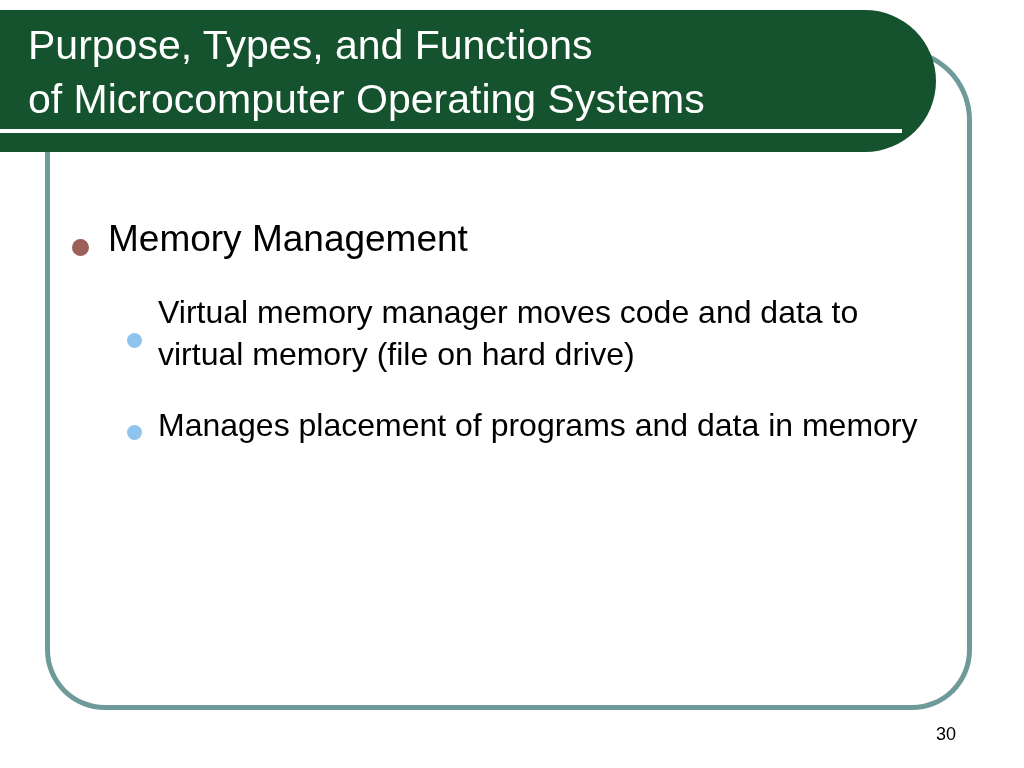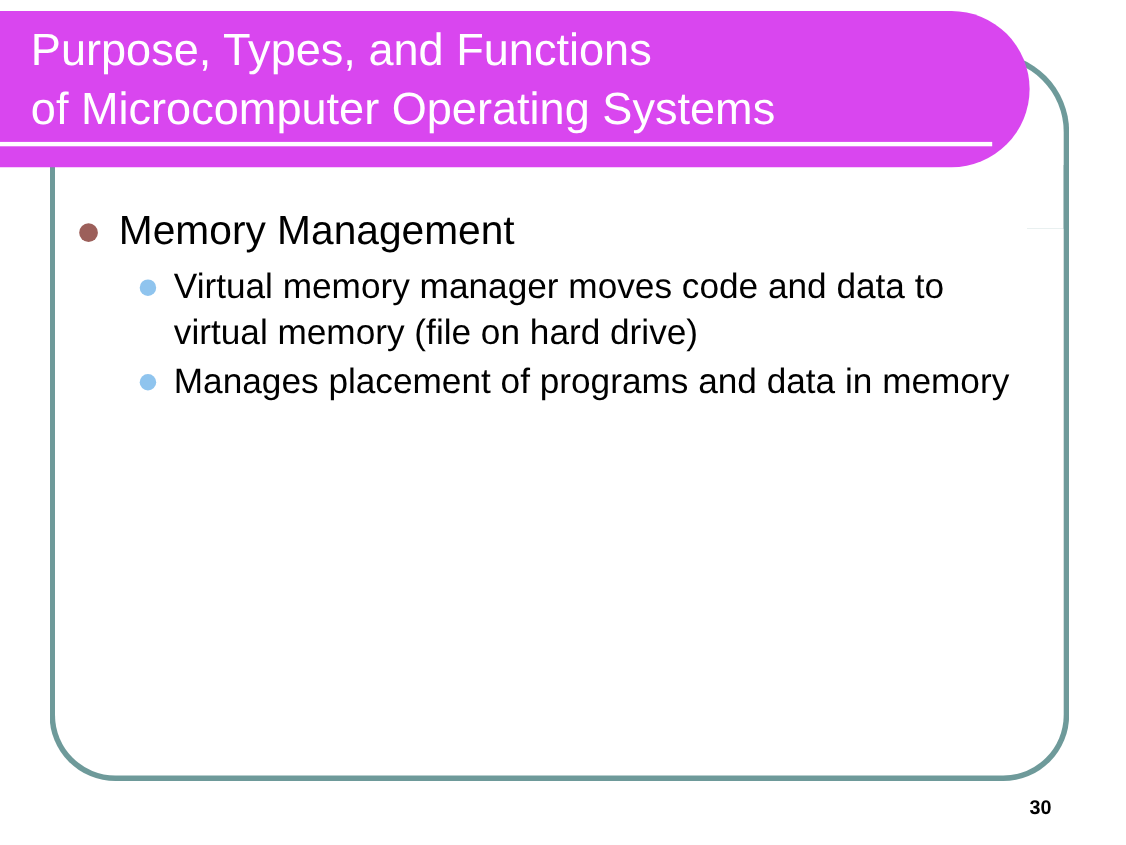--- a/index.html
+++ b/index.html
@@ -52,21 +52,21 @@
     pointer-events: none;
   }
 
   
   #title-bar {
     position: absolute;
     left: 0px;
     top: 10px;
     width: 936px;
     height: 142px;
-    background: #d946ef;
+    background: #14532d;
     border-radius: 0 71px 71px 0;
     z-index: 5;
   }
   #title-text {
     position: absolute;
     left: 28px;
     top: 8px;
     width: 870px;
     color: #ffffff;
     font-size: 41px;
@@ -87,21 +87,22 @@
   #body {
     position: absolute;
     left: 72px;
     top: 186px;
     width: 880px;
     z-index: 3;
   }
 
   .bullet-row {
     display: flex;
-    align-items: flex-start;
+    align-items: center;
+    margin-top: 29px;
   }
 
   .lvl1 {
     margin-bottom: 6px;
   }
   .lvl1 .dot {
     width: 17px;
     height: 17px;
     border-radius: 50%;
     background: #9c5f5a;
@@ -134,21 +135,21 @@
     color: #000000;
     max-width: 762px;
   }
 
   
   #page-number {
     position: absolute;
     left: 936px;
     top: 724px;
     font-size: 18px;
-    font-weight: bold;
+    font-weight: normal;
     color: #000000;
     z-index: 4;
   }
 </style>
 </head>
 <body>
 
 <div id="slide">
 
   <div id="frame-top-right"></div>

